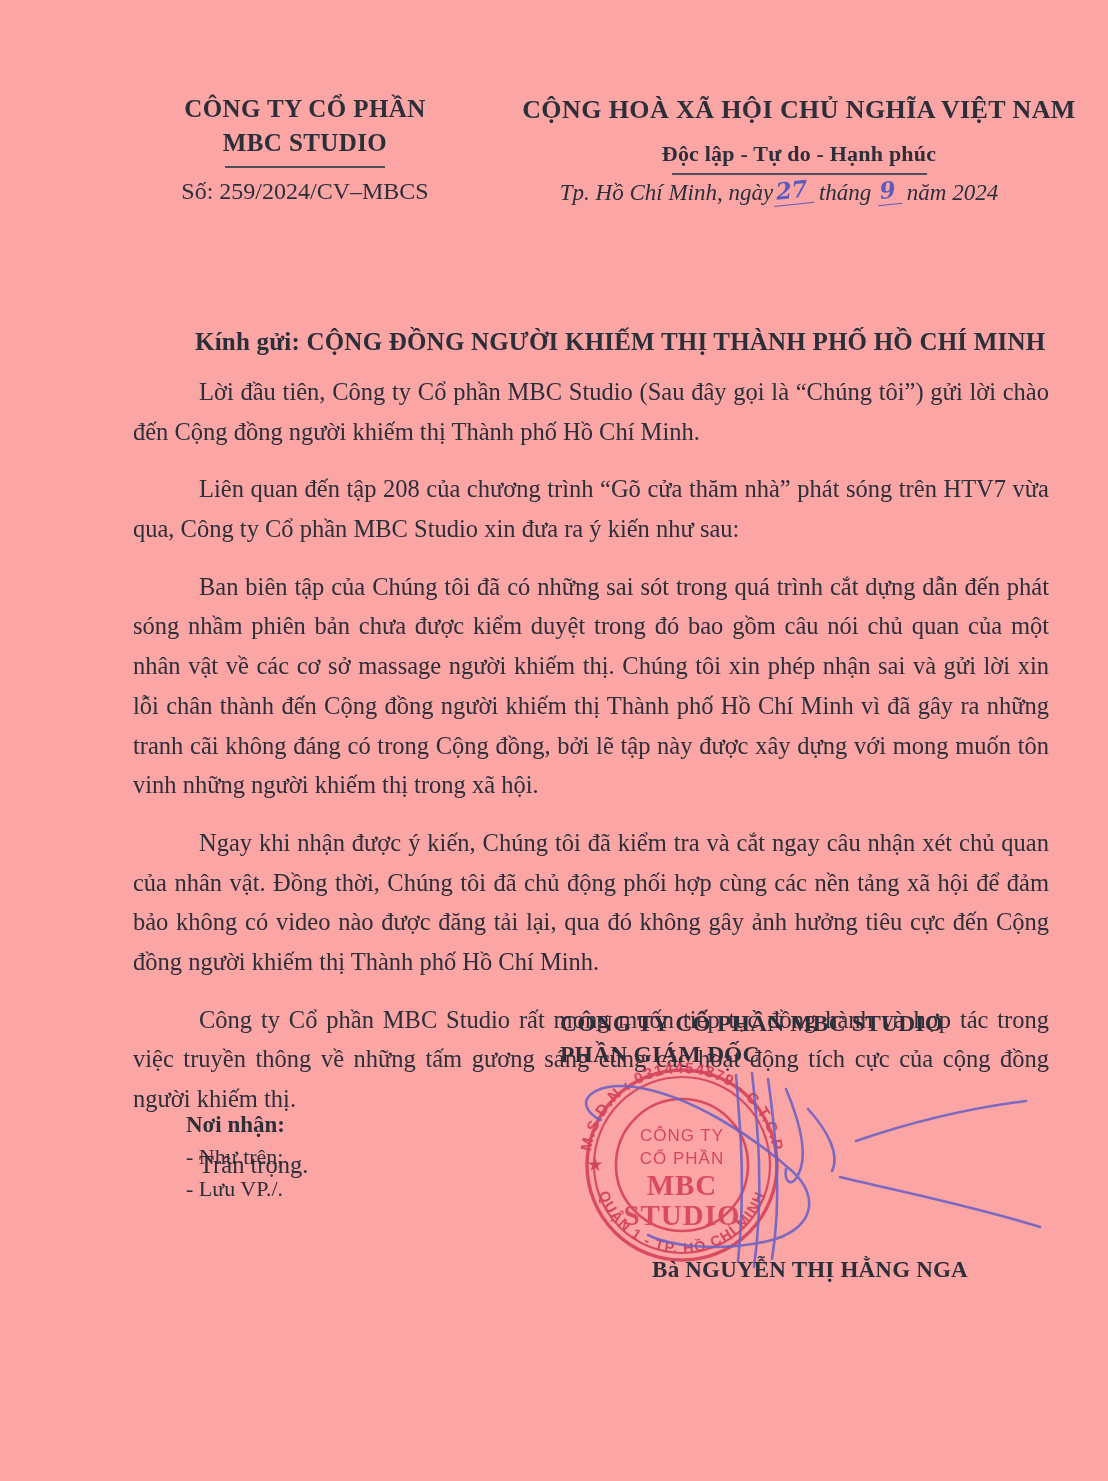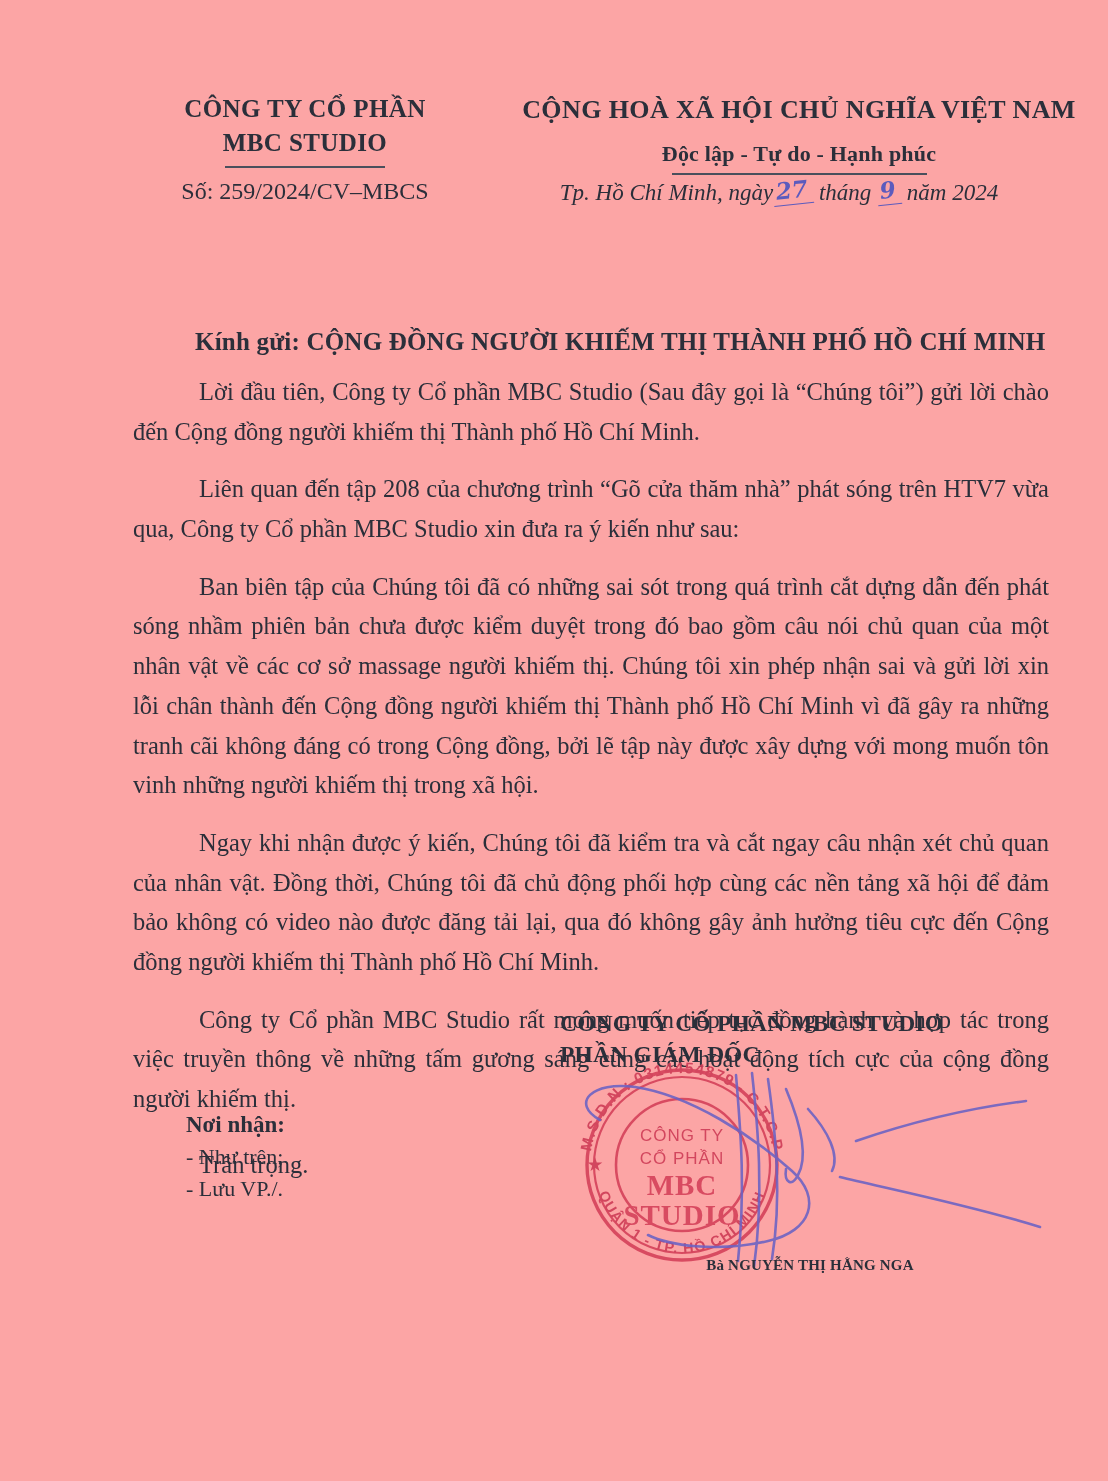--- a/index.html
+++ b/index.html
@@ -145,21 +145,21 @@
     line-height: 1.32;
     letter-spacing: 0.2px;
   }
   .sign-name {
     position: absolute;
     top: 1257px;
     left: 560px;
     width: 500px;
     text-align: center;
     font-weight: bold;
-    font-size: 15px;
+    font-size: 23px;
     letter-spacing: 0.2px;
   }
 
   
   .stamp-layer {
     position: absolute;
     top: 1045px;
     left: 540px;
     width: 560px;
     height: 240px;

